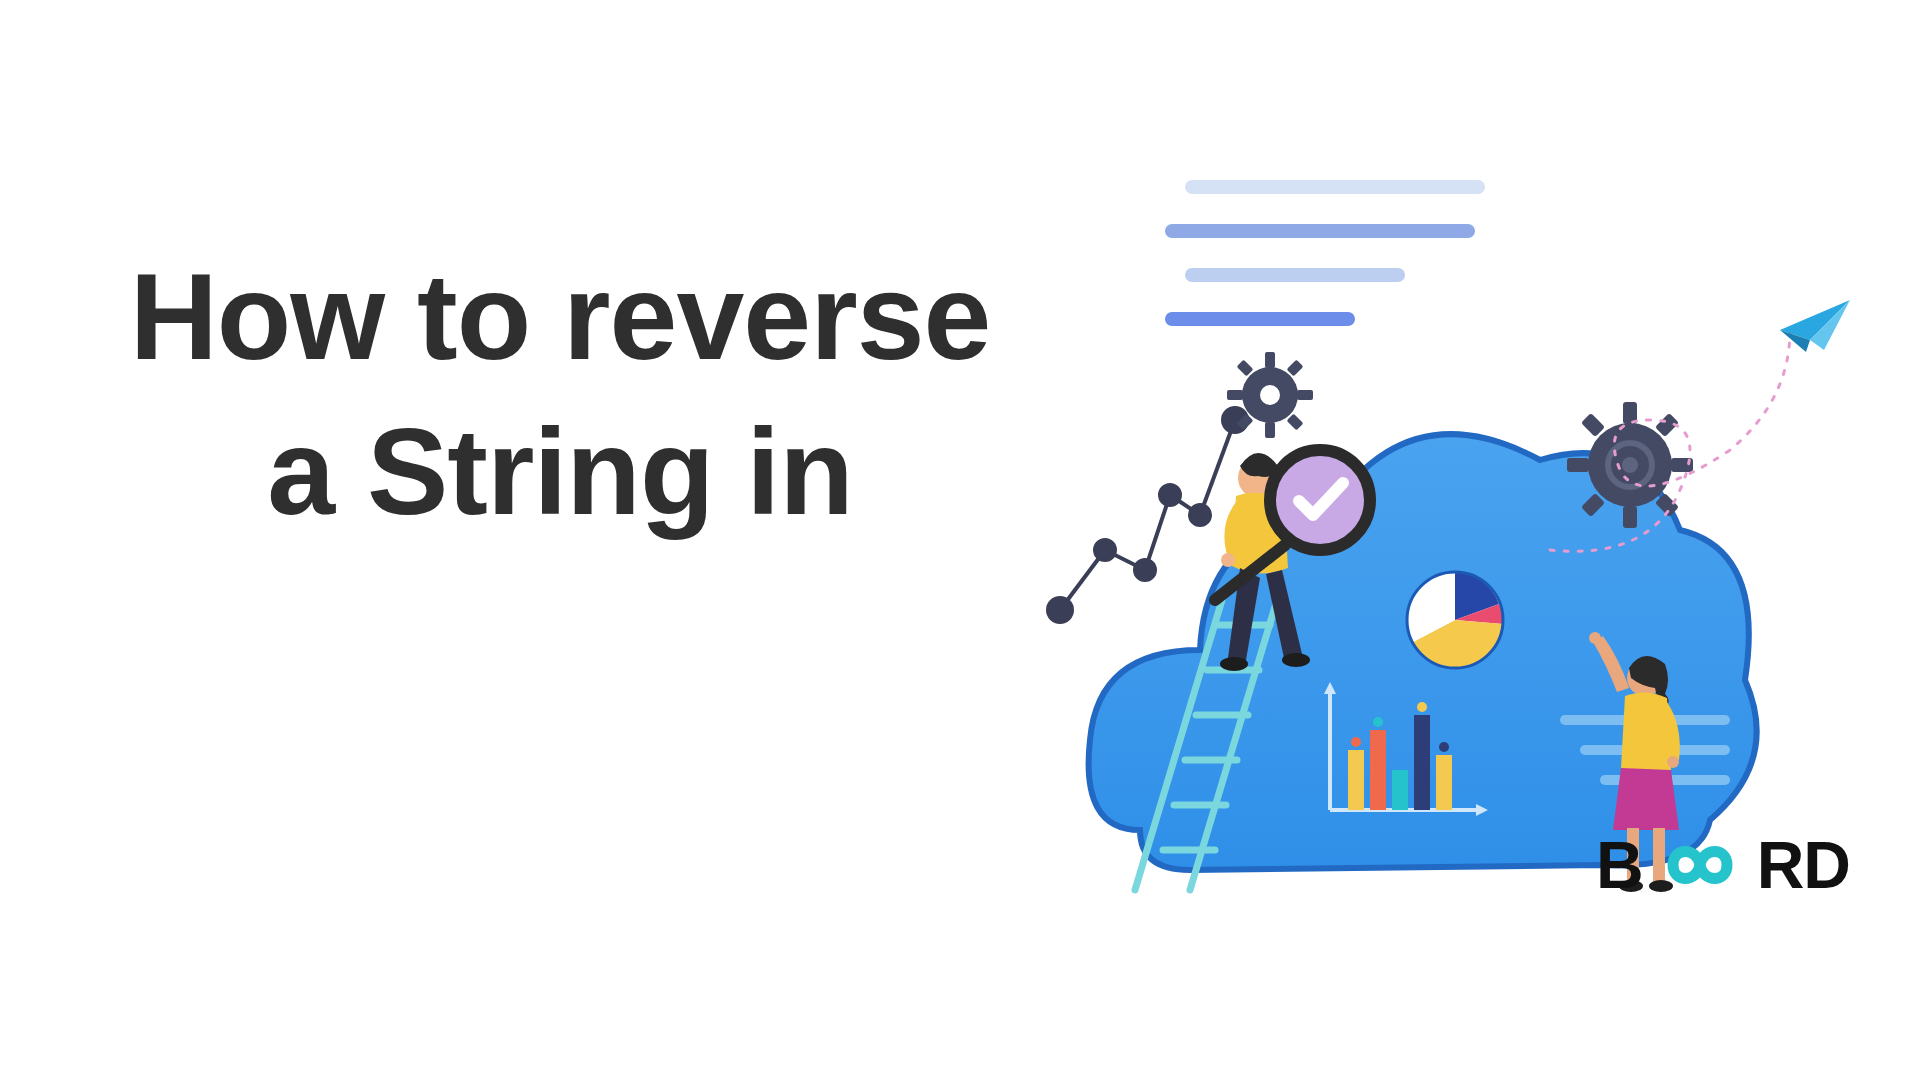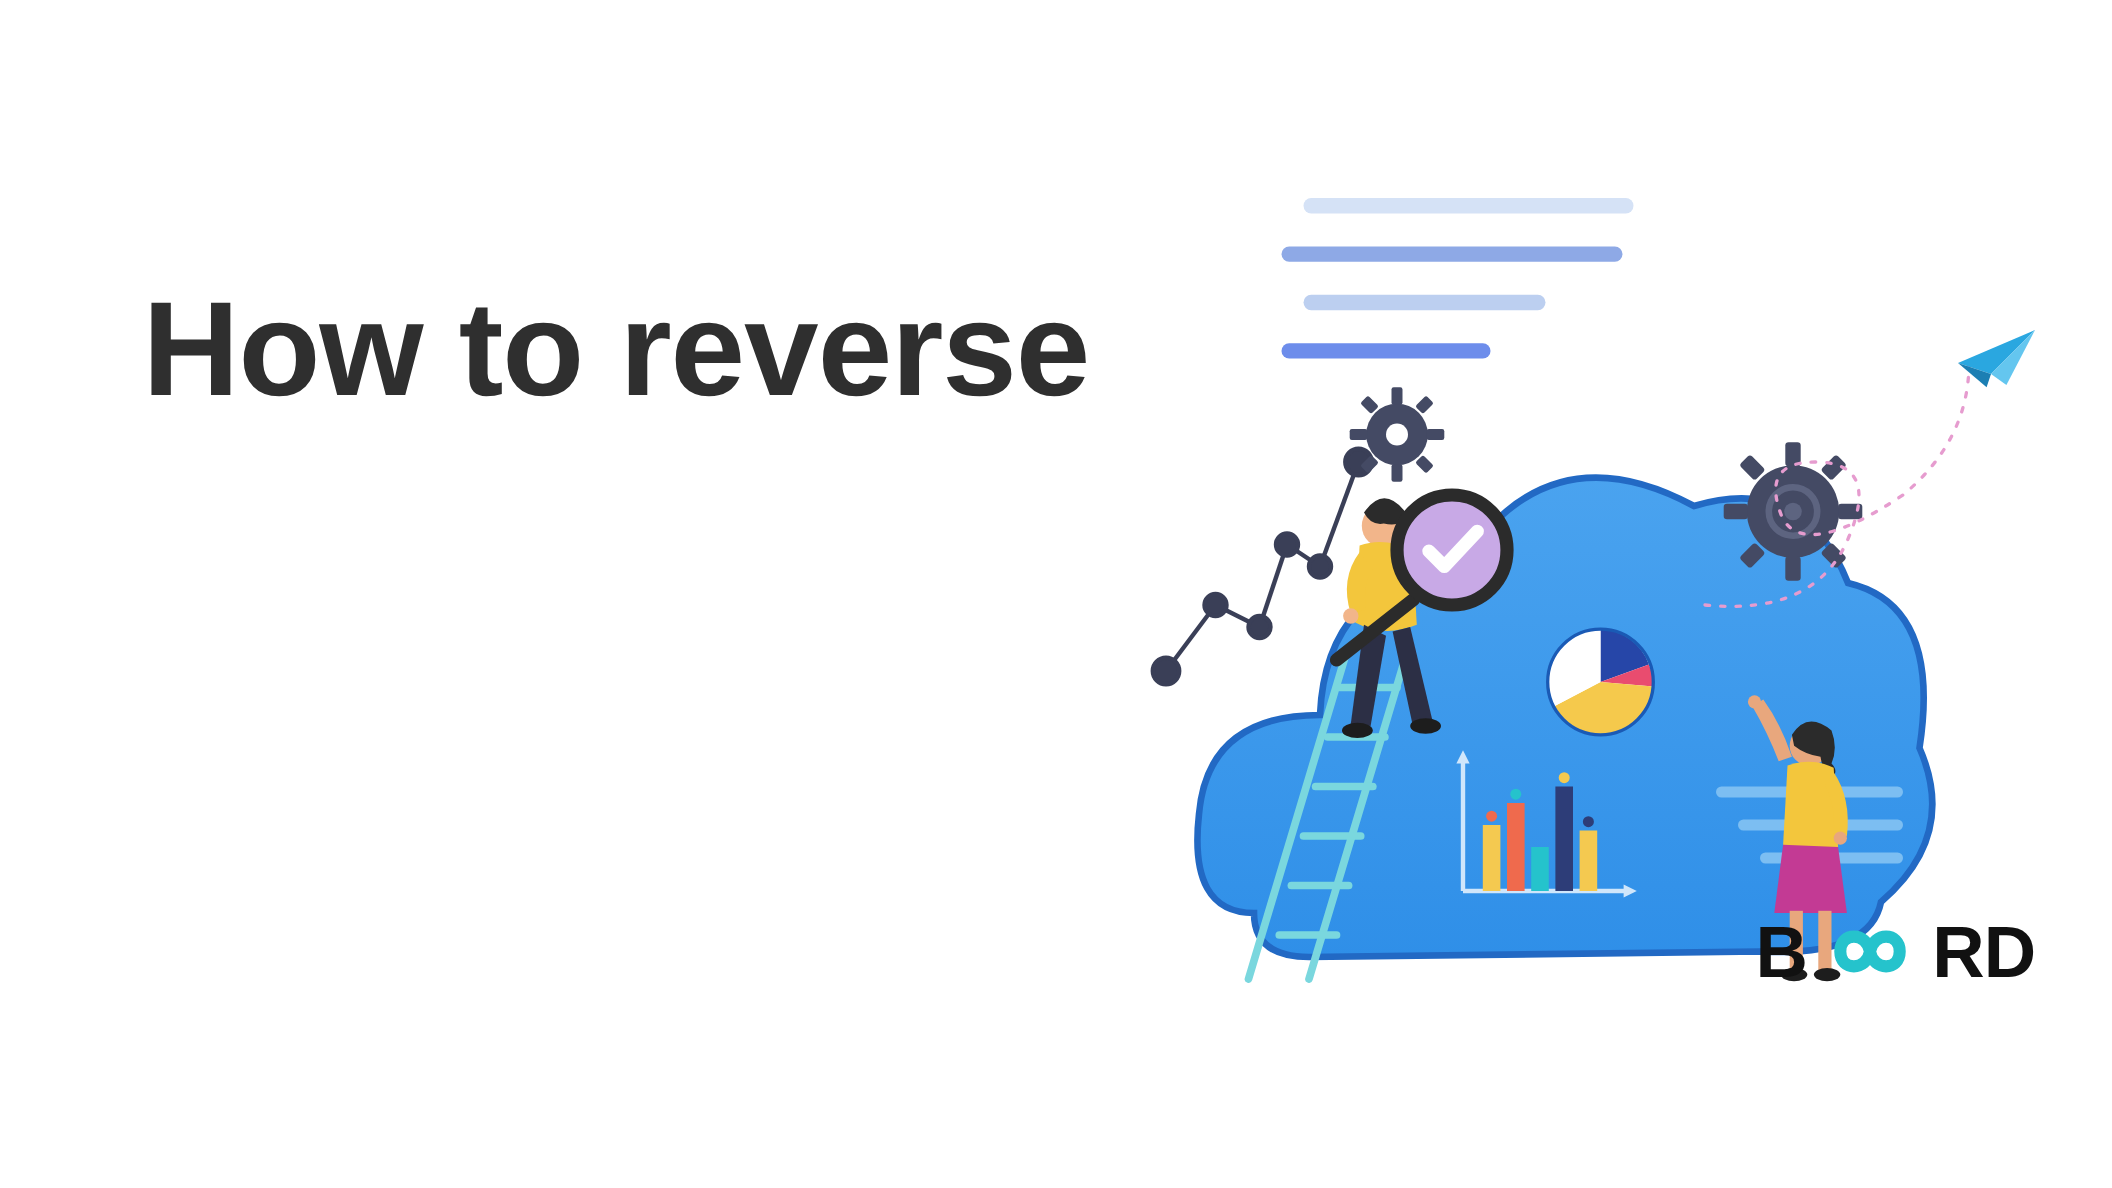--- a/index.html
+++ b/index.html
@@ -83,20 +83,21 @@
   .logo .inf svg { width: 110px; height: 60px; display:block; }
 
 </style>
 </head>
 <body>
 
 <div class="canvas">
 
   <div class="title">
     <div>How to reverse</div>
+    <div>a String in</div>
   </div>
 
   <div class="text-lines">
     <div class="ln ln1"></div>
     <div class="ln ln2"></div>
     <div class="ln ln3"></div>
     <div class="ln ln4"></div>
   </div>
 
   <div class="graph">

